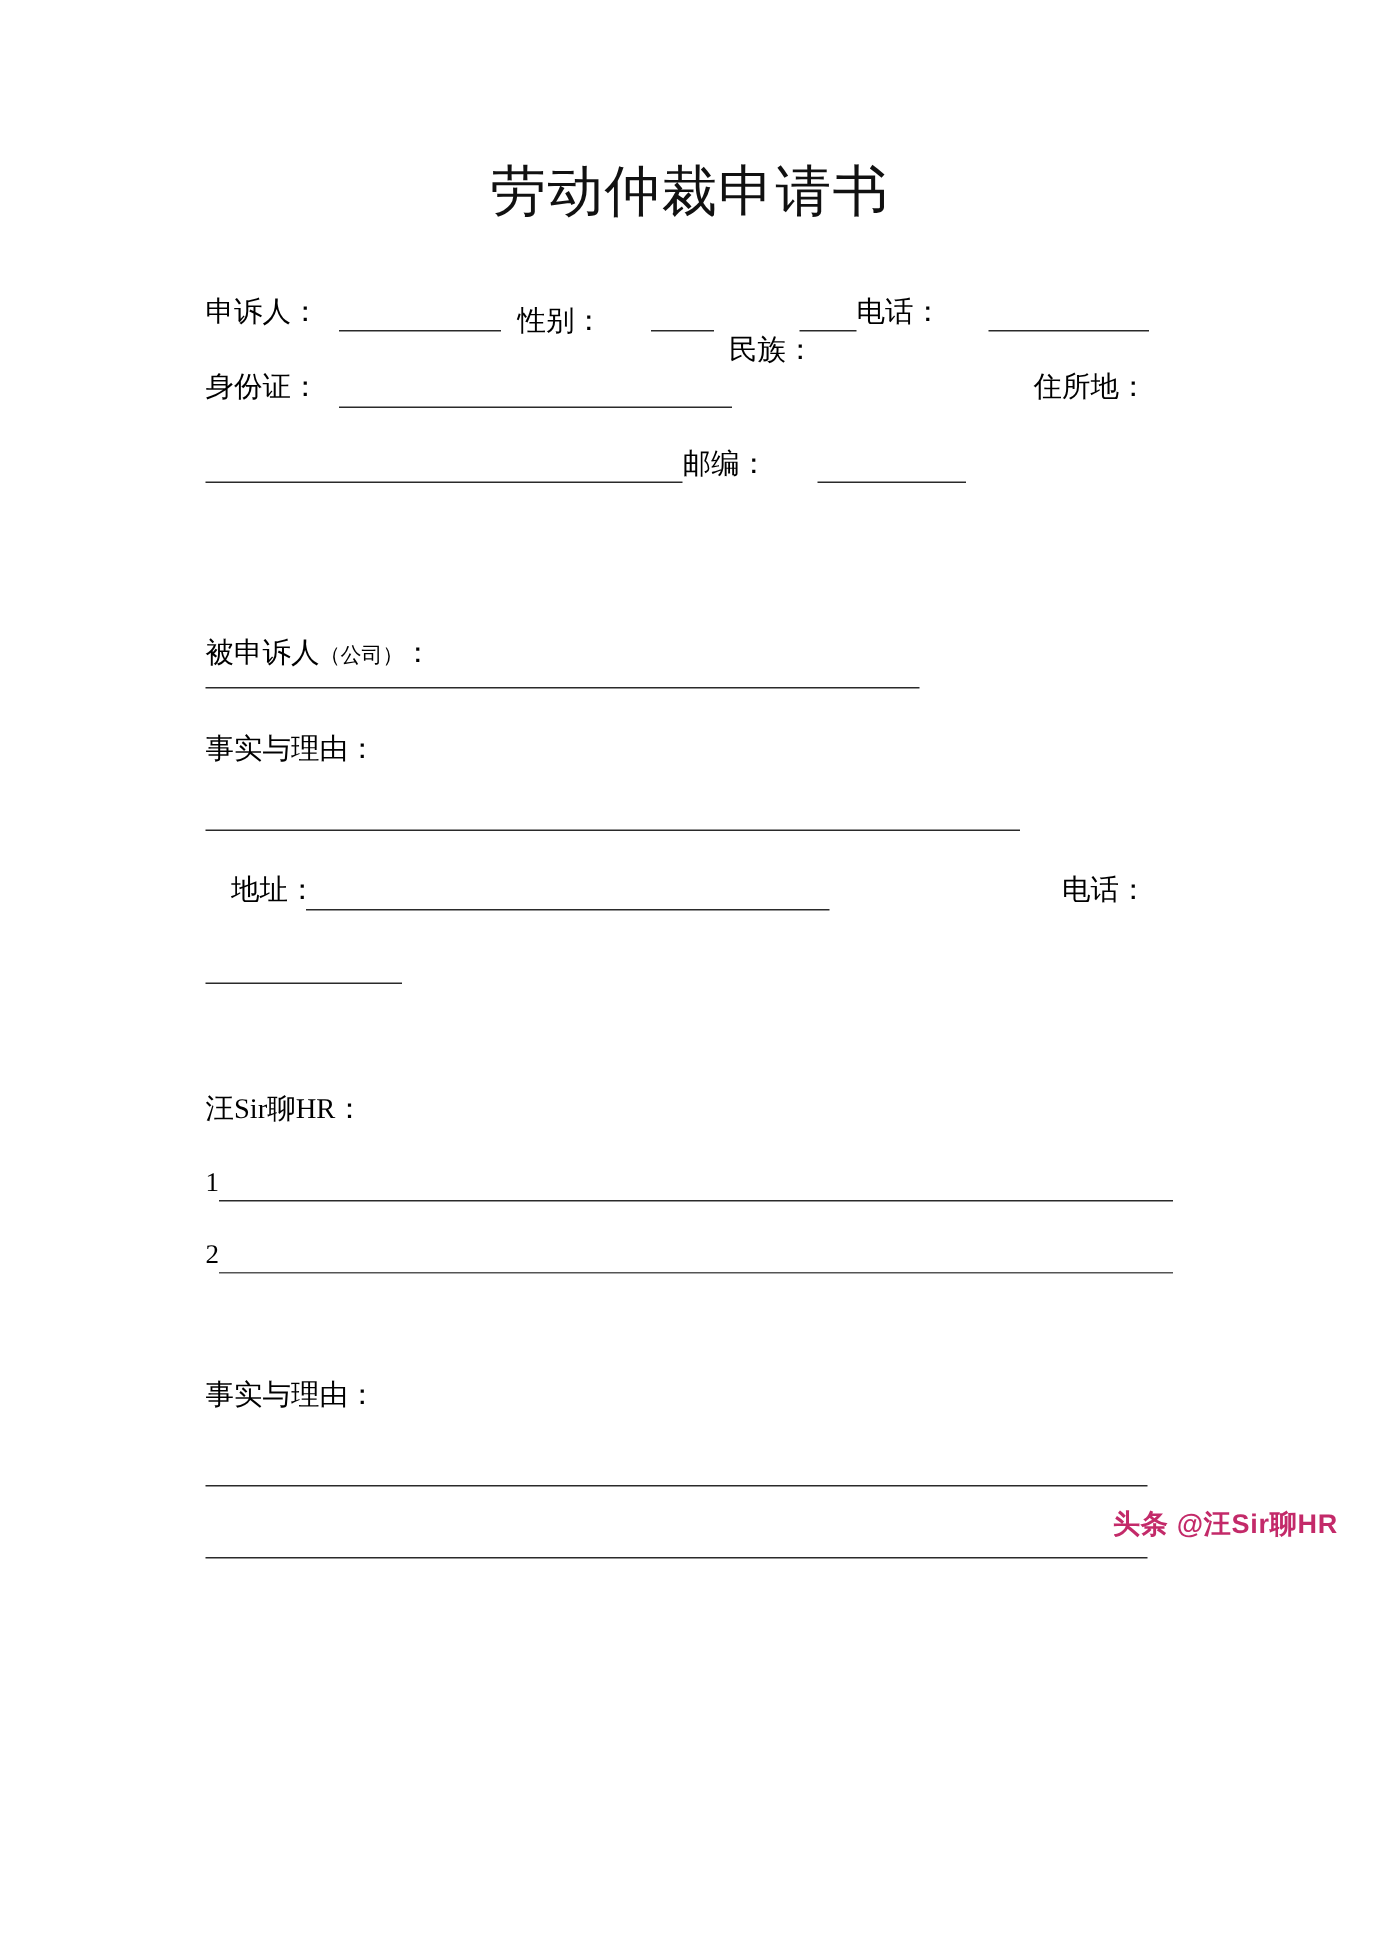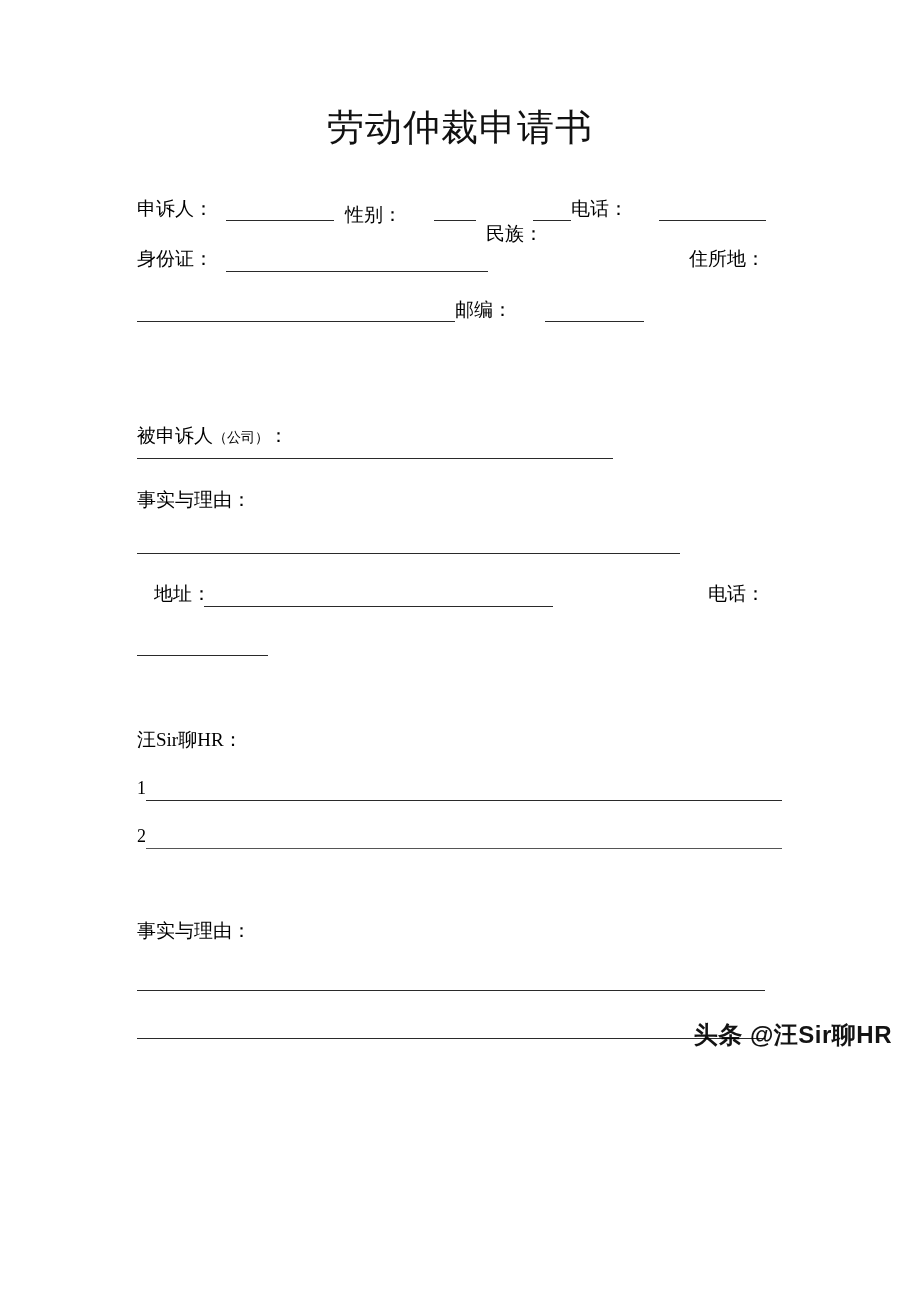--- a/index.html
+++ b/index.html
@@ -59,25 +59,25 @@
   .blank.thin {
     border-bottom-width: 1.4px;
   }
   .blank.grey {
     border-bottom-color: #555;
   }
 
   .watermark {
     position: absolute;
     right: 28px;
-    bottom: 5px;
+    bottom: 28px;
     font-family: "Liberation Sans", "DejaVu Sans", sans-serif;
-    font-size: 24px;
+    font-size: 18px;
     font-weight: 700;
-    color: #000000;
+    color: #be185d;
     letter-spacing: 0.5px;
     white-space: nowrap;
     opacity: 0.92;
   }
 </style>
 </head>
 <body>
 
 <div id="page">
 

